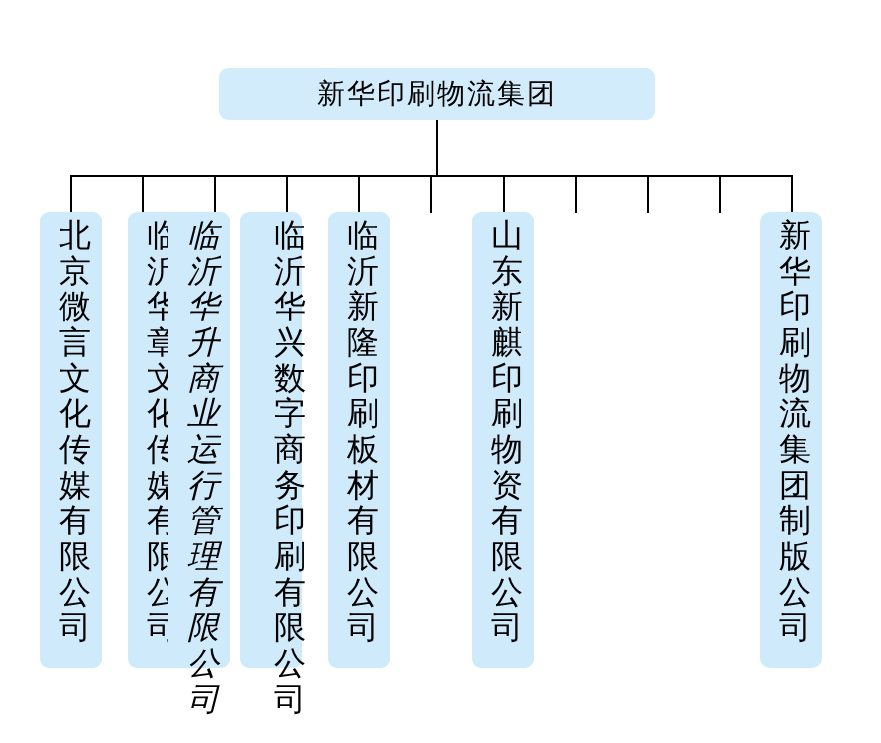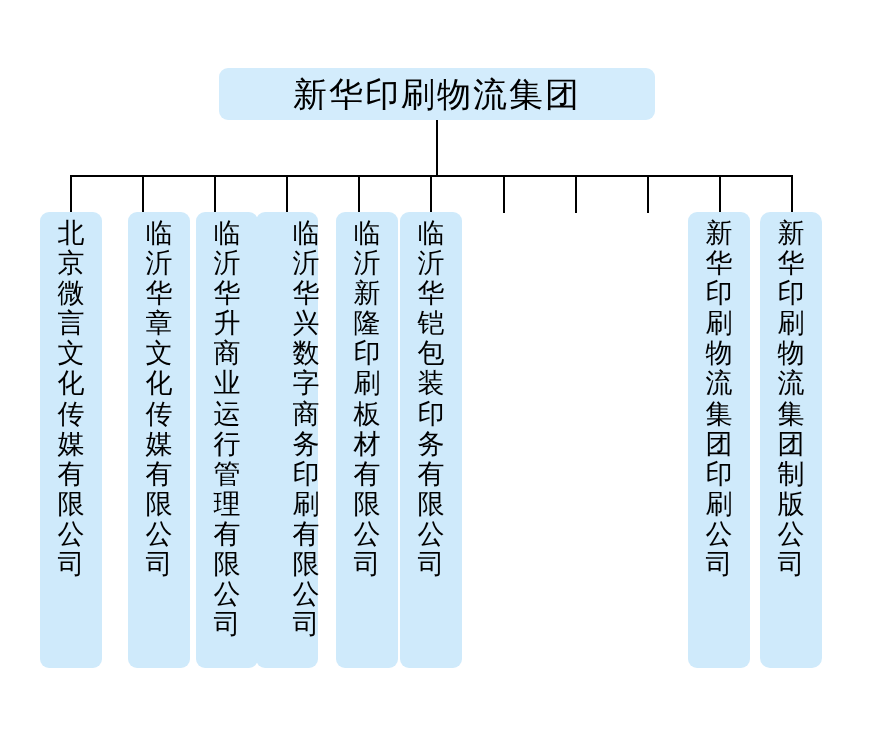--- a/index.html
+++ b/index.html
@@ -26,21 +26,21 @@
     width: 436px;
     height: 52px;
     background: #d3ecfc;
     border-radius: 9px;
     display: flex;
     align-items: center;
     justify-content: center;
     box-sizing: border-box;
   }
   .root-label {
-    font-size: 34px;
+    font-size: 28px;
     line-height: 1;
     letter-spacing: 2px;
     color: #000000;
     white-space: nowrap;
     font-family: "DejaVu Sans", "Liberation Sans", sans-serif;
   }
 
   
   .connector {
     position: absolute;
@@ -60,24 +60,24 @@
     width: 62px;
     height: 456px;
     background: #cfeafb;
     border-radius: 9px;
     box-sizing: border-box;
     display: flex;
     justify-content: center;
   }
   .child-label {
     margin-top: 6px;
-    font-size: 27px;
+    font-size: 32px;
     line-height: 1.115;
     color: #000000;
-    text-align: center;
+    text-align: right;
     width: 40px;
     word-break: break-all;
     font-family: "DejaVu Sans", "Liberation Sans", sans-serif;
   }
 </style>
 </head>
 <body>
 
 <div id="org-chart">
 
@@ -100,32 +100,29 @@
   <div class="connector conn-vertical" style="left:647px; top:175px; height:38px;"></div>
   <div class="connector conn-vertical" style="left:719px; top:175px; height:38px;"></div>
   <div class="connector conn-vertical" style="left:791px; top:175px; height:38px;"></div>
 
   <div class="child-node" style="left:40px;">
     <span class="child-label">北京微言文化传媒有限公司</span>
   </div>
   <div class="child-node" style="left:128px;">
     <span class="child-label">临沂华章文化传媒有限公司</span>
   </div>
-  <div class="child-node" style="left:196px;">
+  <div class="child-node" style="left:168px;font-style:italic;">
     <span class="child-label">临沂华升商业运行管理有限公司</span>
   </div>
-  <div class="child-node" style="left:256px;padding-left:38px;">
+  <div class="child-node" style="left:240px;padding-left:38px;">
     <span class="child-label">临沂华兴数字商务印刷有限公司</span>
   </div>
-  <div class="child-node" style="left:336px;">
+  <div class="child-node" style="left:328px;">
     <span class="child-label">临沂新隆印刷板材有限公司</span>
   </div>
-  <div class="child-node" style="left:400px;">
-    <span class="child-label">临沂华铠包装印务有限公司</span>
-  </div>
-  <div class="child-node" style="left:688px;">
-    <span class="child-label">新华印刷物流集团印刷公司</span>
+  <div class="child-node" style="left:472px;">
+    <span class="child-label">山东新麒印刷物资有限公司</span>
   </div>
   <div class="child-node" style="left:760px;border-radius:10px;">
     <span class="child-label">新华印刷物流集团制版公司</span>
   </div>
 
 </div>
 
 </body></html>

